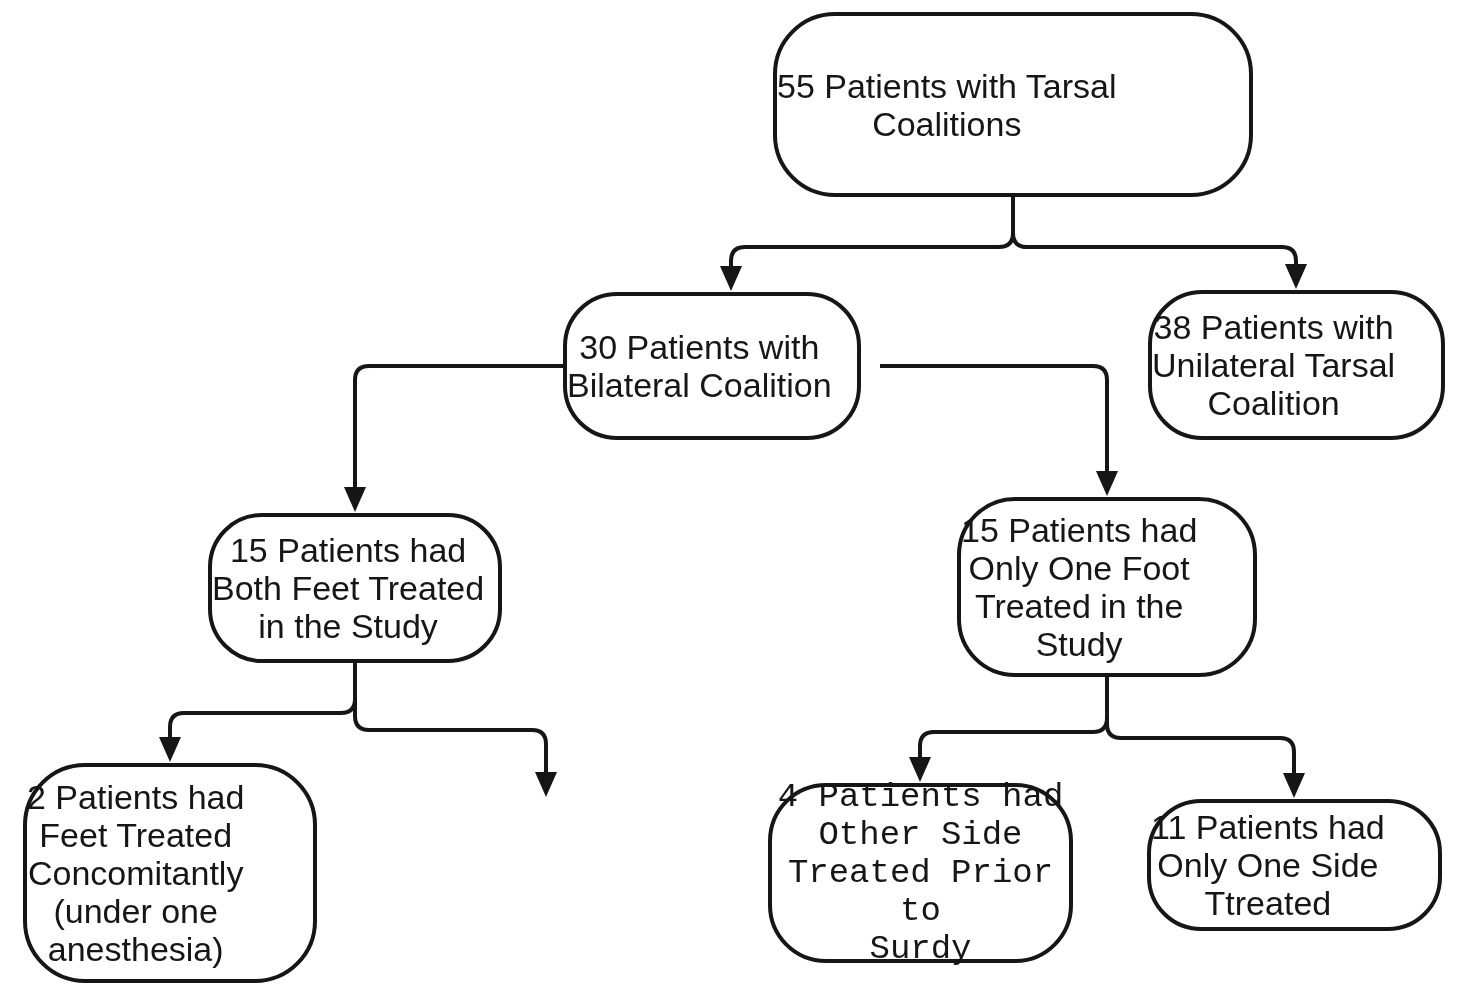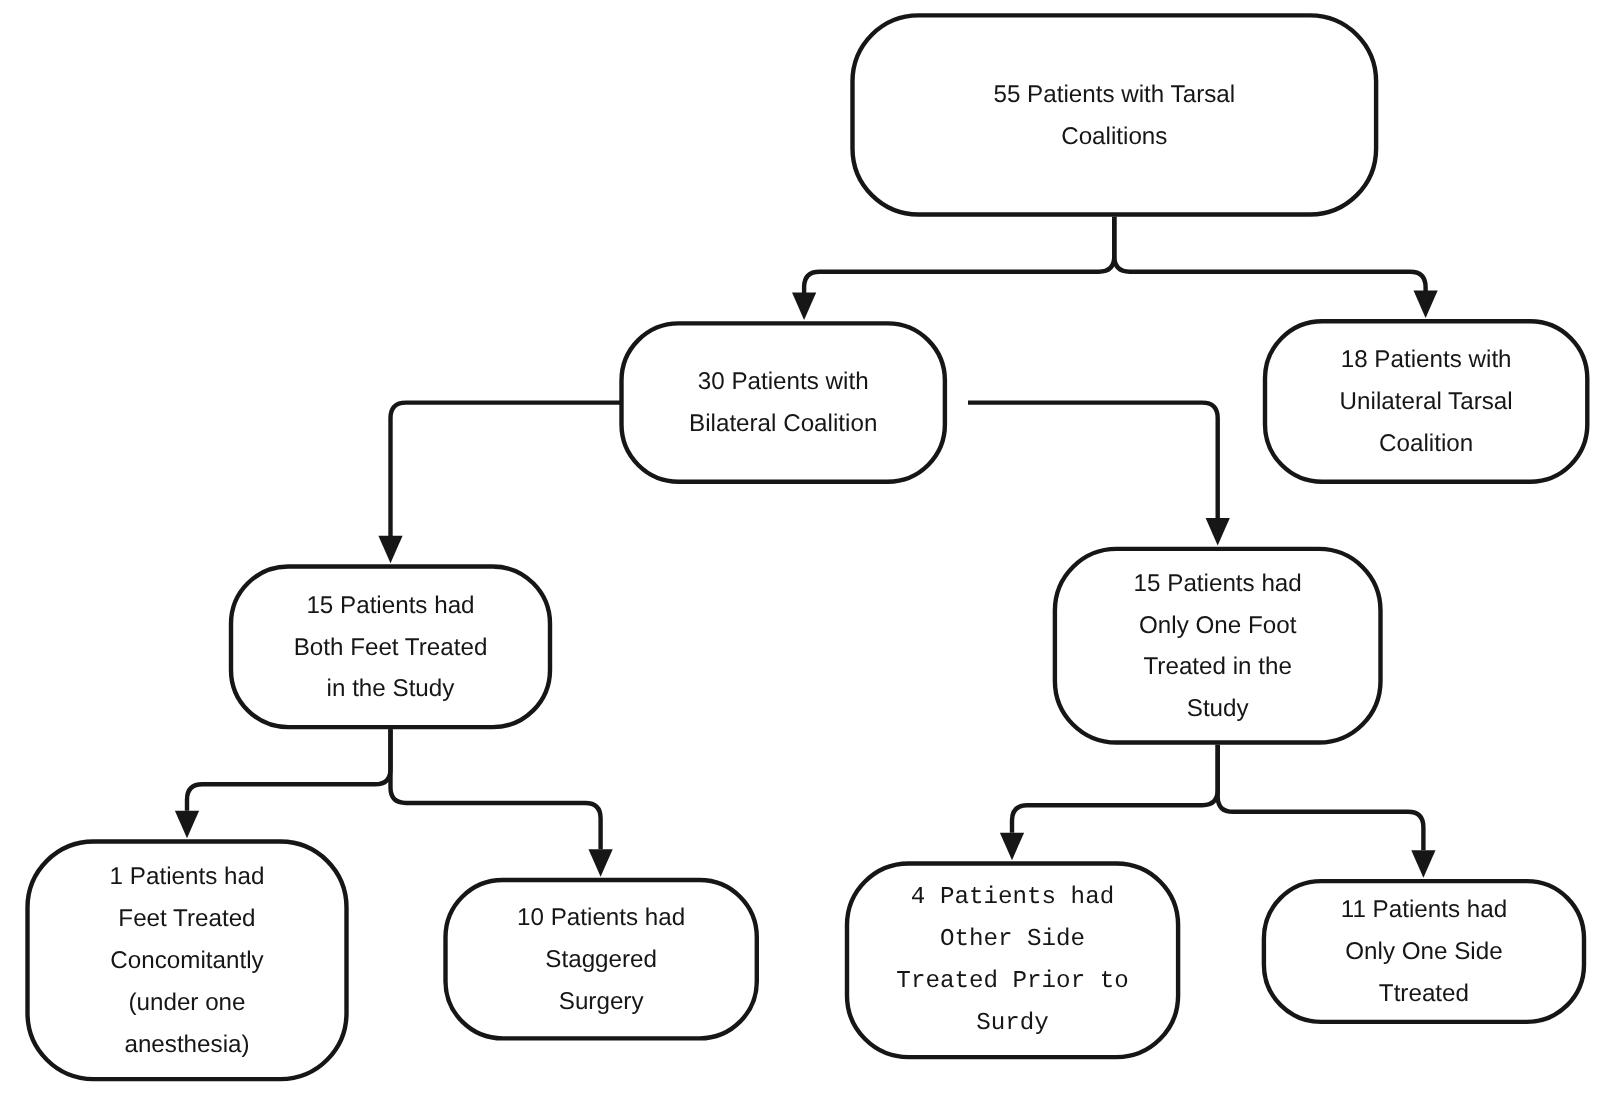--- a/index.html
+++ b/index.html
@@ -23,24 +23,24 @@
     height: 1001px;
     pointer-events: none;
   }
   .node {
     position: absolute;
     box-sizing: border-box;
     border: 4px solid #161616;
     background: #ffffff;
     display: flex;
     align-items: center;
-    justify-content: center;
+    justify-content: flex-start;
     text-align: center;
     color: #161616;
-    font-size: 22px;
+    font-size: 34px;
     line-height: 38px;
     white-space: pre-line;
   }
   
   .n-root        { left: 773px;  top: 12px;  width: 480px; height: 185px; border-radius: 62px; }
   .n-bilateral   { left: 563px;  top: 292px; width: 298px; height: 148px; border-radius: 54px; }
   .n-unilateral  { left: 1148px; top: 290px; width: 297px; height: 150px; border-radius: 54px; }
   .n-bothfeet    { left: 208px;  top: 513px; width: 294px; height: 150px; border-radius: 54px; }
   .n-onefoot     { left: 957px;  top: 497px; width: 300px; height: 180px; border-radius: 58px; }
   .n-concomitant { left: 23px;   top: 763px; width: 294px; height: 220px; border-radius: 62px; }
@@ -94,51 +94,46 @@
     <div>55 Patients with Tarsal
 Coalitions</div>
   </div>
 
   <div class="node n-bilateral">
     <div>30 Patients with
 Bilateral Coalition</div>
   </div>
 
   <div class="node n-unilateral">
-    <div>18 Patients with
+    <div>38 Patients with
 Unilateral Tarsal
 Coalition</div>
   </div>
 
   <div class="node n-bothfeet">
     <div>15 Patients had
 Both Feet Treated
 in the Study</div>
   </div>
 
   <div class="node n-onefoot">
     <div>15 Patients had
 Only One Foot
 Treated in the
 Study</div>
   </div>
 
   <div class="node n-concomitant">
-    <div>1 Patients had
+    <div>2 Patients had
 Feet Treated
 Concomitantly
 (under one
 anesthesia)</div>
   </div>
 
-  <div class="node n-staggered">
-    <div>10 Patients had
-Staggered
-Surgery</div>
-  </div>
 
   <div class="node n-otherside">
     <div>4 Patients had
 Other Side
 Treated Prior to
 Surdy</div>
   </div>
 
   <div class="node n-oneside">
     <div>11 Patients had

